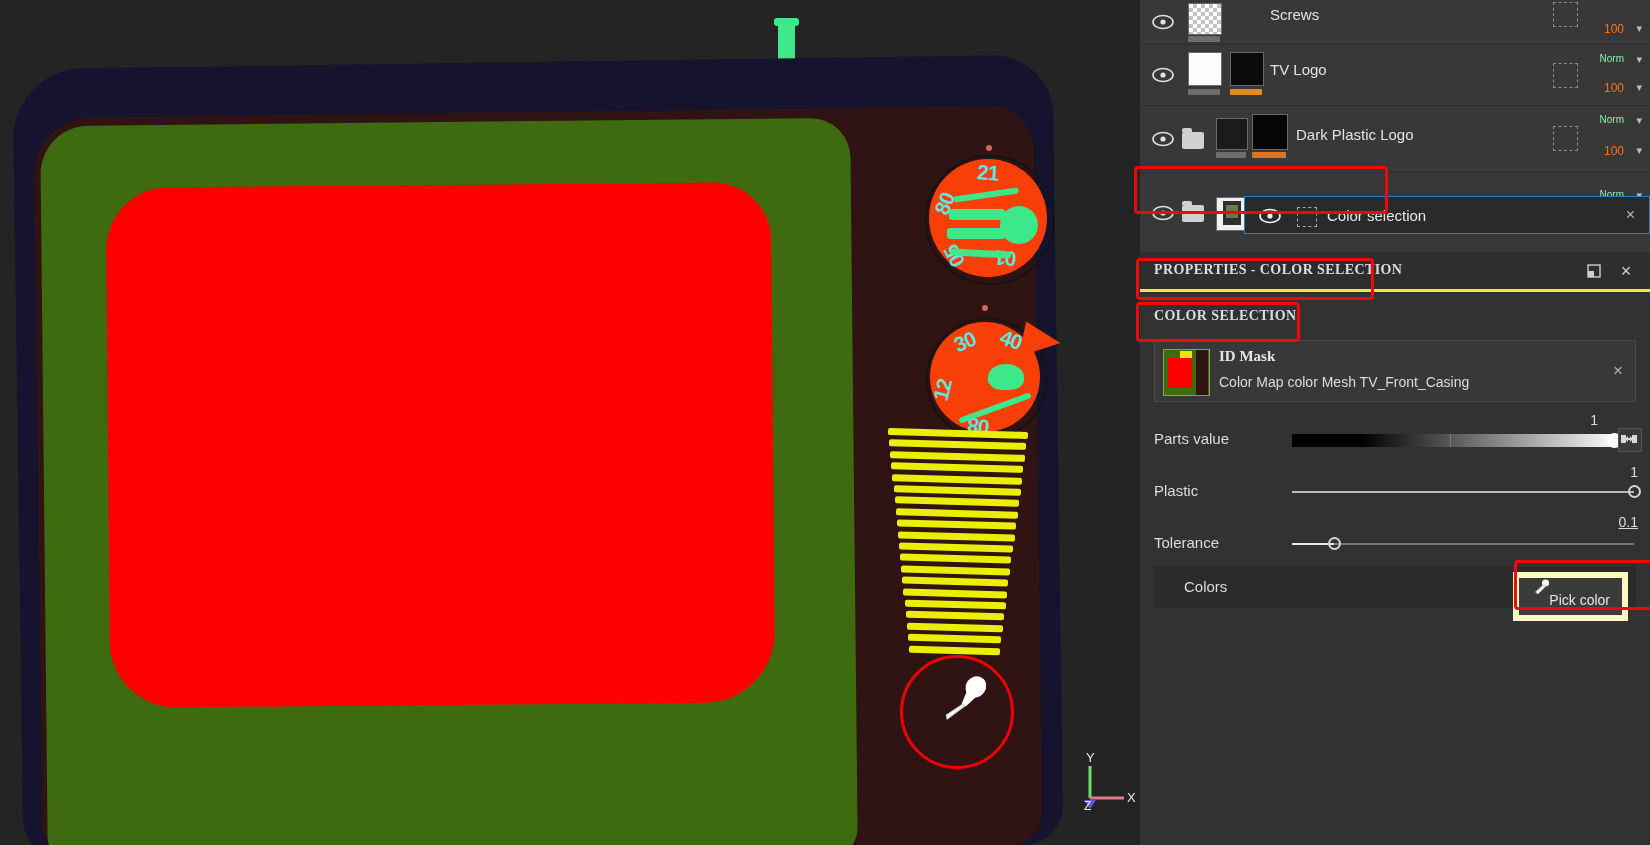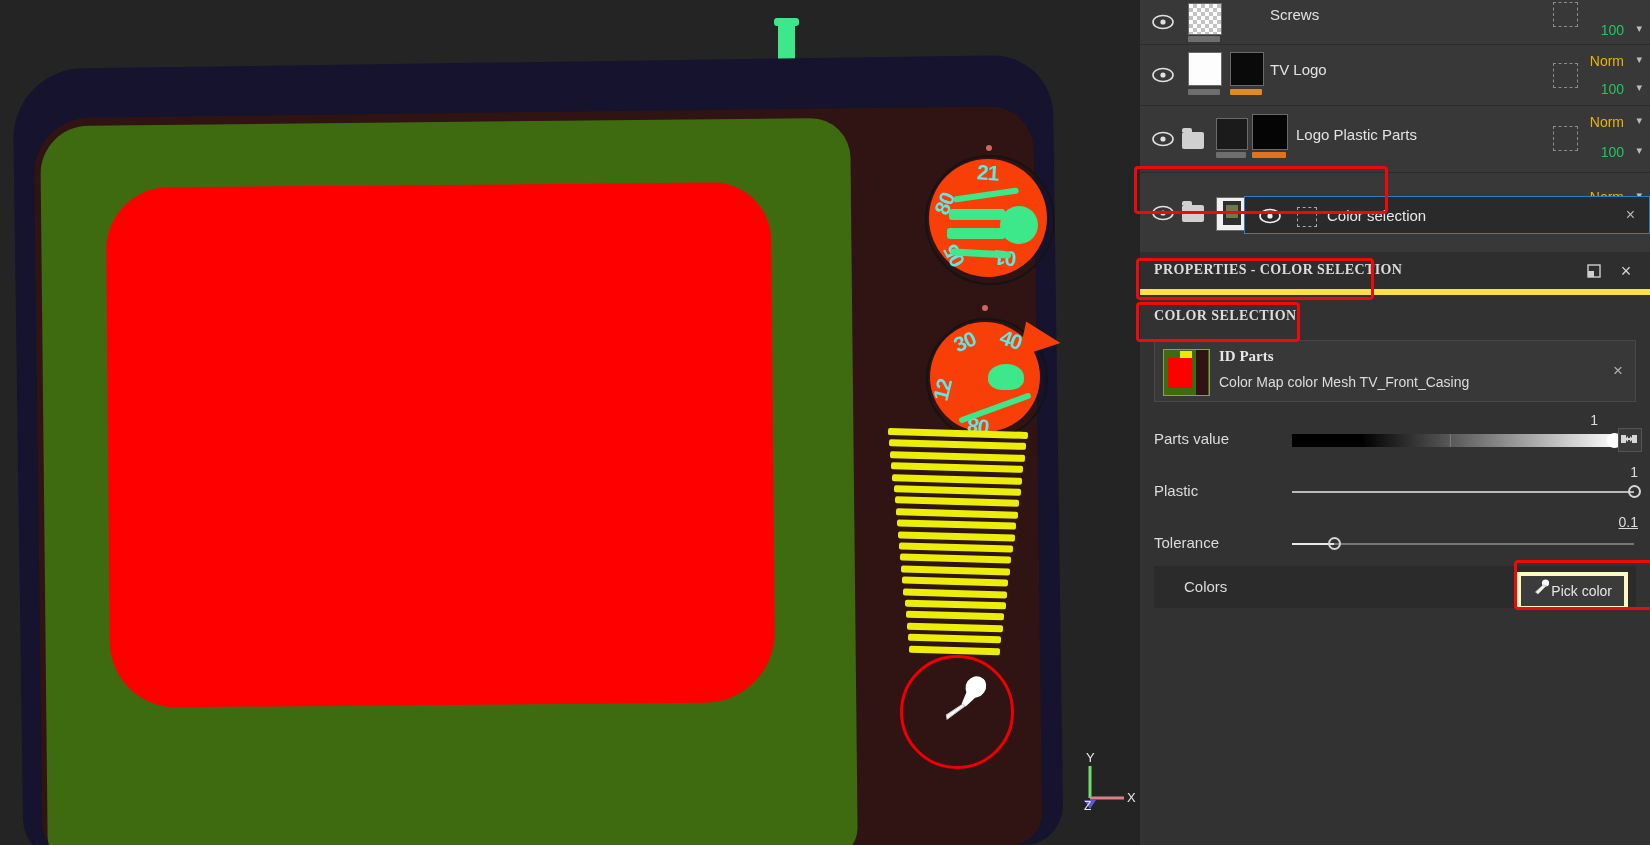--- a/index.html
+++ b/index.html
@@ -69,39 +69,39 @@
         background:#383838;}
   .eye{position:absolute;left:12px;top:50%;transform:translateY(-50%);
        width:22px;height:16px;}
   .folder{position:absolute;width:22px;height:17px;background:#d0d0d0;
           border-radius:2px;}
   .folder:before{content:"";position:absolute;left:0;top:-4px;width:10px;
           height:4px;background:#d0d0d0;border-radius:2px 2px 0 0;}
   .thumb{position:absolute;border:1px solid #6a6a6a;}
   .lname{position:absolute;color:#e2e2e2;font-size:15px;white-space:nowrap;}
   .maskbox{position:absolute;width:23px;height:23px;border:1px dashed #8c8c8c;}
-  .blend{position:absolute;color:#eab308;font-size:14px;margin-left:24px;}
+  .blend{position:absolute;color:#86efac;font-size:10px;margin-left:24px;}
   .chev{display:inline-block;margin-left:4px;font-size:11px;color:#bdbdbd;}
-  .opacity{position:absolute;color:#22c55e;font-size:14px;}
+  .opacity{position:absolute;color:#f97316;font-size:12px;}
   .ubar{position:absolute;height:6px;border-radius:1px;}
 
   
   #fxrow{position:absolute;left:104px;top:196px;width:406px;height:38px;
          background:#2a2a2a;border:1px solid #2a7fc4;box-sizing:border-box;}
   #fxrow .fxeye{position:absolute;left:14px;top:11px;width:22px;height:16px;}
   #fxmask{position:absolute;left:52px;top:10px;width:18px;height:18px;
           border:1px dashed #a8a8a8;}
   #fxname{position:absolute;left:82px;top:10px;color:#e8e8e8;font-size:15px;}
   #fxclose{position:absolute;right:14px;top:9px;color:#b6b6b6;font-size:16px;cursor:pointer;}
 
   
   #props{position:absolute;left:0;top:252px;width:510px;height:593px;
          background:#323232;}
   #props-head{position:relative;height:37px;background:#2e2e2e;
-              border-bottom:6px solid #fde047;}
+              border-bottom:3px solid #fde047;}
   #props-title{position:absolute;left:14px;top:10px;color:#dcdcdc;font-size:14px;
                font-weight:700;letter-spacing:.4px;
                font-family:"Liberation Serif",serif;}
   .hbtn{position:absolute;top:9px;width:20px;height:20px;cursor:pointer;}
   #sec-title{position:absolute;left:14px;top:56px;color:#dcdcdc;font-size:14px;
              font-weight:700;letter-spacing:.4px;
              font-family:"Liberation Serif",serif;}
 
   
   #idmask{position:absolute;left:14px;top:88px;width:482px;height:62px;
@@ -129,22 +129,22 @@
   .sknob-o{position:absolute;width:13px;height:13px;border-radius:50%;
            border:2px solid #d6d6d6;box-sizing:border-box;background:transparent;}
   .stick{position:absolute;width:1px;height:13px;background:#7a7a7a;}
   #randbtn{position:absolute;width:22px;height:22px;background:#3a3a3a;
            border:1px solid #555;cursor:pointer;}
 
   
   #colorsrow{position:absolute;left:14px;top:314px;width:482px;height:42px;
              background:#2b2b2b;}
   #colorslbl{position:absolute;left:30px;top:12px;color:#dcdcdc;font-size:15px;}
-  #pickbtn{position:absolute;right:8px;top:6px;height:30px;padding:0 12px 0 30px;
-           background:#3b3b3b;border:4px solid #fef9c3;color:#e6e6e6;
+  #pickbtn{position:absolute;right:8px;top:6px;height:30px;padding:7px 12px 0 30px;
+           background:#3b3b3b;border:6px solid #fef9c3;color:#e6e6e6;
            font-size:14px;line-height:30px;cursor:pointer;
            font-family:"Liberation Sans",sans-serif;}
 
   
   .anno{position:absolute;border:3px solid #ee0a0a;border-radius:4px;
         pointer-events:none;}
 </style>
 </head>
 <body>
 
@@ -281,21 +281,21 @@
           <svg width="22" height="16" viewBox="0 0 22 16">
               <ellipse cx="11" cy="8" rx="10" ry="6.5" fill="none" stroke="#e0e0e0" stroke-width="1.6"></ellipse>
               <circle cx="11" cy="8" r="2.6" fill="#e0e0e0"></circle>
             </svg>
         </span>
         <span class="folder" style="left:42px;top:26px;"></span>
         <span class="thumb" style="left:76px;top:12px;width:30px;height:30px;background:#1b1b1b;"></span>
         <span class="ubar" style="left:76px;top:46px;width:30px;background:#6e6e6e;"></span>
         <span class="thumb" style="left:112px;top:8px;width:34px;height:34px;background:#050505;"></span>
         <span class="ubar" style="left:112px;top:46px;width:34px;background:#e4721a;"></span>
-        <span class="lname" style="left:156px;top:20px;">Logo Plastic Parts</span>
+        <span class="lname" style="left:156px;top:20px;">Dark Plastic Logo</span>
         <span class="maskbox" style="right:72px;top:20px;"></span>
         <span class="blend" style="right:26px;top:8px;">Norm</span>
         <span class="chev" style="position:absolute;right:8px;top:8px;">▾</span>
         <span class="opacity" style="right:26px;top:38px;">100</span>
         <span class="chev" style="position:absolute;right:8px;top:38px;">▾</span>
       </div>
 
       <div class="lrow" style="height:82px;">
         <span class="eye" style="top:40px;">
           <svg width="22" height="16" viewBox="0 0 22 16">
@@ -347,21 +347,21 @@
 
       <span id="sec-title">COLOR SELECTION</span>
 
       <div id="idmask">
         <span id="idthumb">
           <span id="idt-dark"></span>
             <span id="idt-olive"></span>
           <span id="idt-red"></span>
             <span id="idt-yel"></span>
         </span>
-        <span id="idmask-t1">ID Parts</span>
+        <span id="idmask-t1">ID Mask</span>
         <span id="idmask-t2">Color Map color Mesh TV_Front_Casing</span>
         <span id="idmask-x">×</span>
       </div>
 
       <div class="prow" style="top:164px;">
         <span class="plabel">Parts value</span>
         <span class="pval" style="right:52px;top:-4px;">1</span>
         <span class="sgrad" style="left:152px;top:18px;width:328px;"></span>
         <span class="stick" style="left:310px;top:18px;"></span>
         <span class="sknob-f" style="left:467px;top:17px;"></span>

